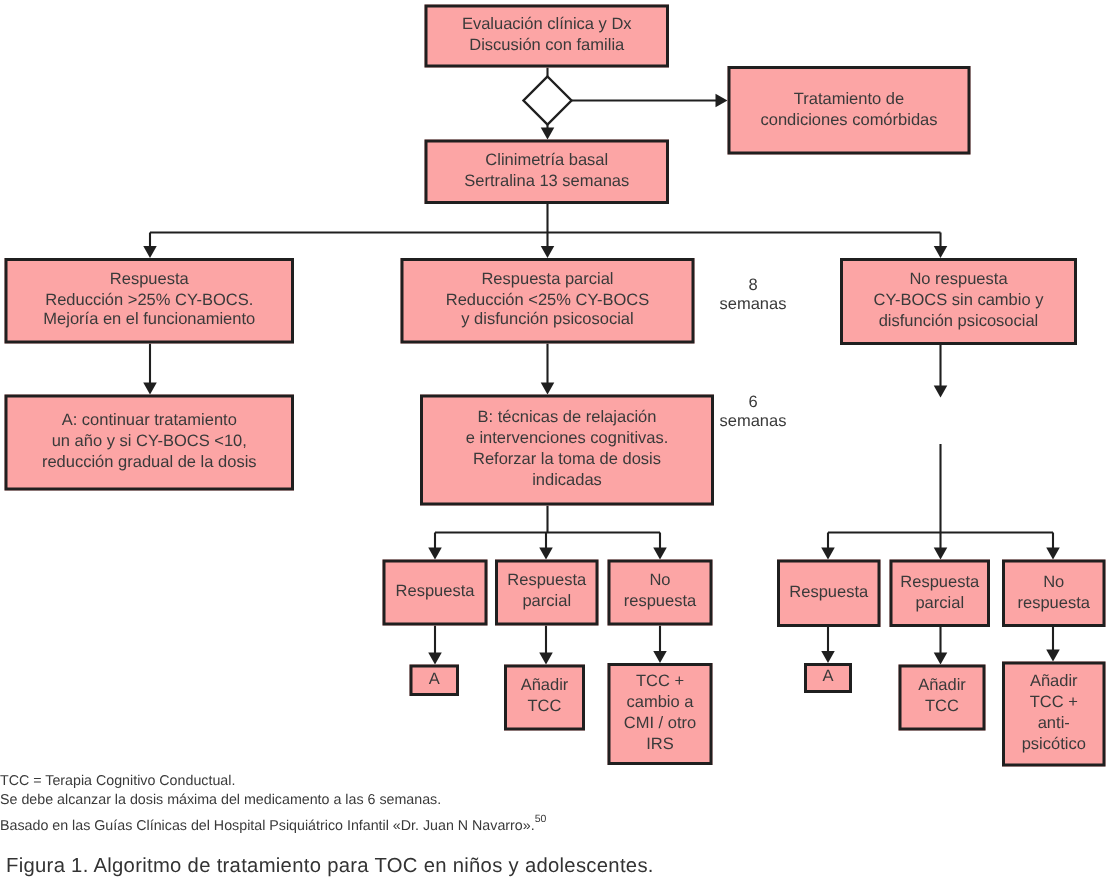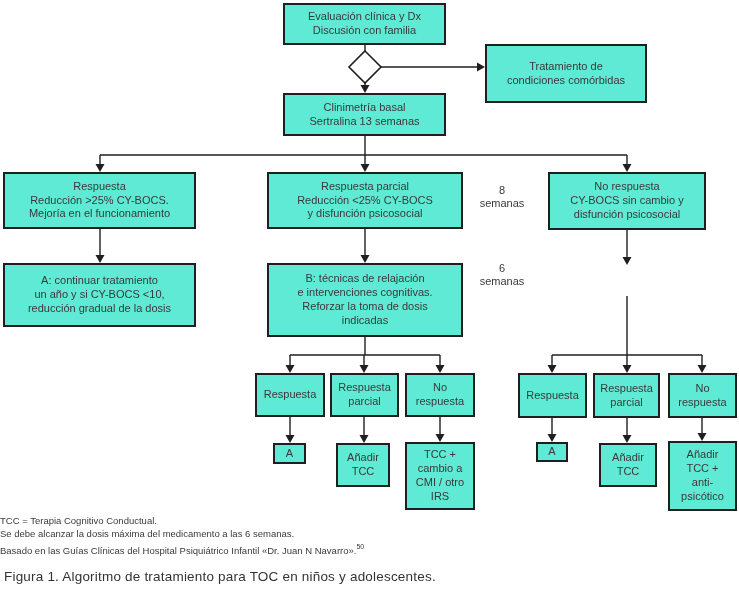--- a/index.html
+++ b/index.html
@@ -2,21 +2,21 @@
 <html><head>
 <meta charset="utf-8">
 <style>
   html, body { margin:0; padding:0; background:#ffffff; }
   .stage {
     position:relative; width:739px; height:595px; background:#ffffff;
     font-family:"Liberation Sans", sans-serif; color:#3a3a3a; overflow:hidden;
   }
   .connectors { position:absolute; left:0; top:0; width:739px; height:595px; }
   .node {
-    position:absolute; box-sizing:border-box; background:#5eead4;
+    position:absolute; box-sizing:border-box; background:#fca5a5;
     border:2px solid #1f1f1f; display:flex; flex-direction:column;
     align-items:center; justify-content:center; 
     font-size:11px; line-height:1.27;
   }
   .node span { display:block; white-space:nowrap; }
   .week {
     position:absolute; text-align:center; font-size:11px; line-height:1.2;
   }
   .week span { display:block; }
   .footnotes { position:absolute; left:0; top:514px; font-size:9.5px; line-height:13.4px; color:#3a3a3a; }
@@ -103,38 +103,38 @@
     <span>Reducción &gt;25% CY-BOCS.</span>
     <span>Mejoría en el funcionamiento</span>
   </div>
 
   <div class="node" style="left:267px;top:172px;width:196px;height:57px">
     <span>Respuesta parcial</span>
     <span>Reducción &lt;25% CY-BOCS</span>
     <span>y disfunción psicosocial</span>
   </div>
 
-  <div class="node" style="left:548px;top:172px;width:158px;height:58px">
+  <div class="node" style="left:560px;top:172px;width:158px;height:58px">
     <span>No respuesta</span>
     <span>CY-BOCS sin cambio y</span>
     <span>disfunción psicosocial</span>
   </div>
 
   <div class="week" style="left:477px;top:184px;width:50px">
     <span>8</span>
     <span>semanas</span>
   </div>
 
   <div class="node" style="left:3px;top:263px;width:193px;height:64px">
     <span>A: continuar tratamiento</span>
     <span>un año y si CY-BOCS &lt;10,</span>
     <span>reducción gradual de la dosis</span>
   </div>
 
-  <div class="node" style="left:267px;top:263px;width:196px;height:74px">
+  <div class="node" style="left:280px;top:263px;width:196px;height:74px">
     <span>B: técnicas de relajación</span>
     <span>e intervenciones cognitivas.</span>
     <span>Reforzar la toma de dosis</span>
     <span>indicadas</span>
   </div>
 
 
   <div class="week" style="left:477px;top:262px;width:50px">
     <span>6</span>
     <span>semanas</span>

